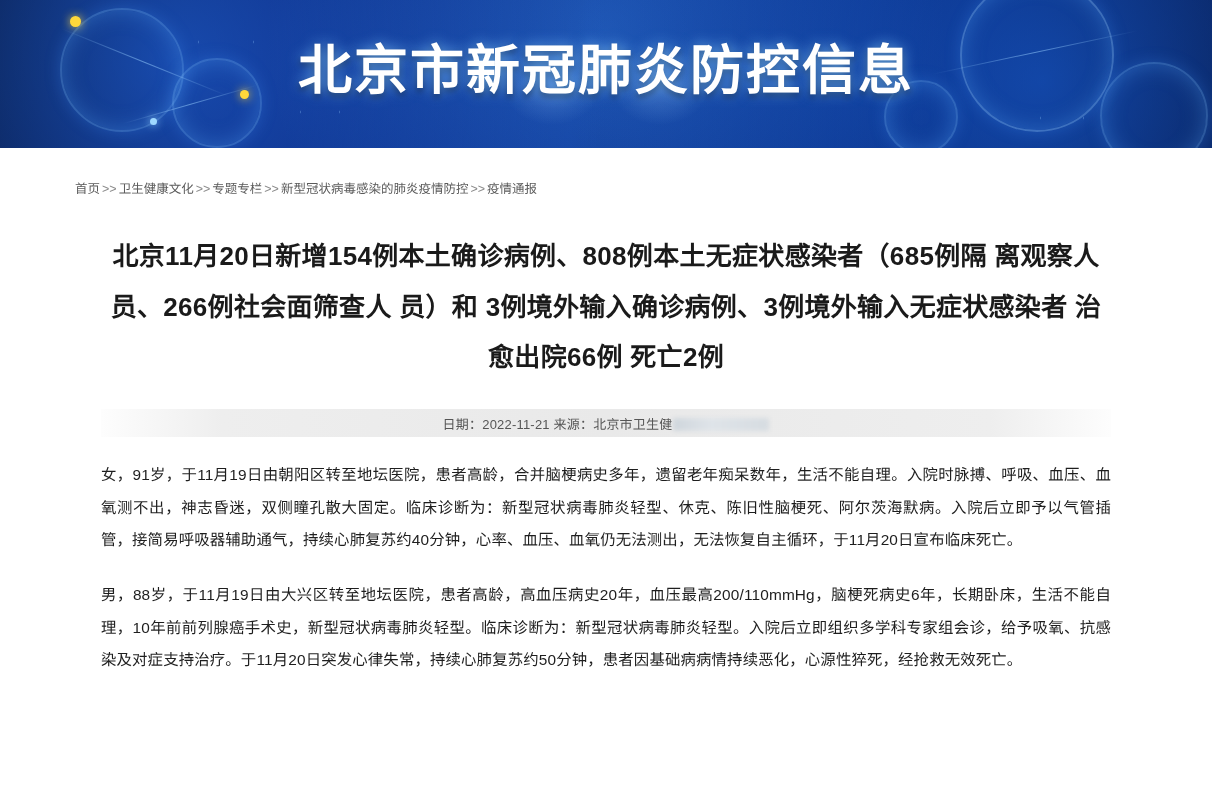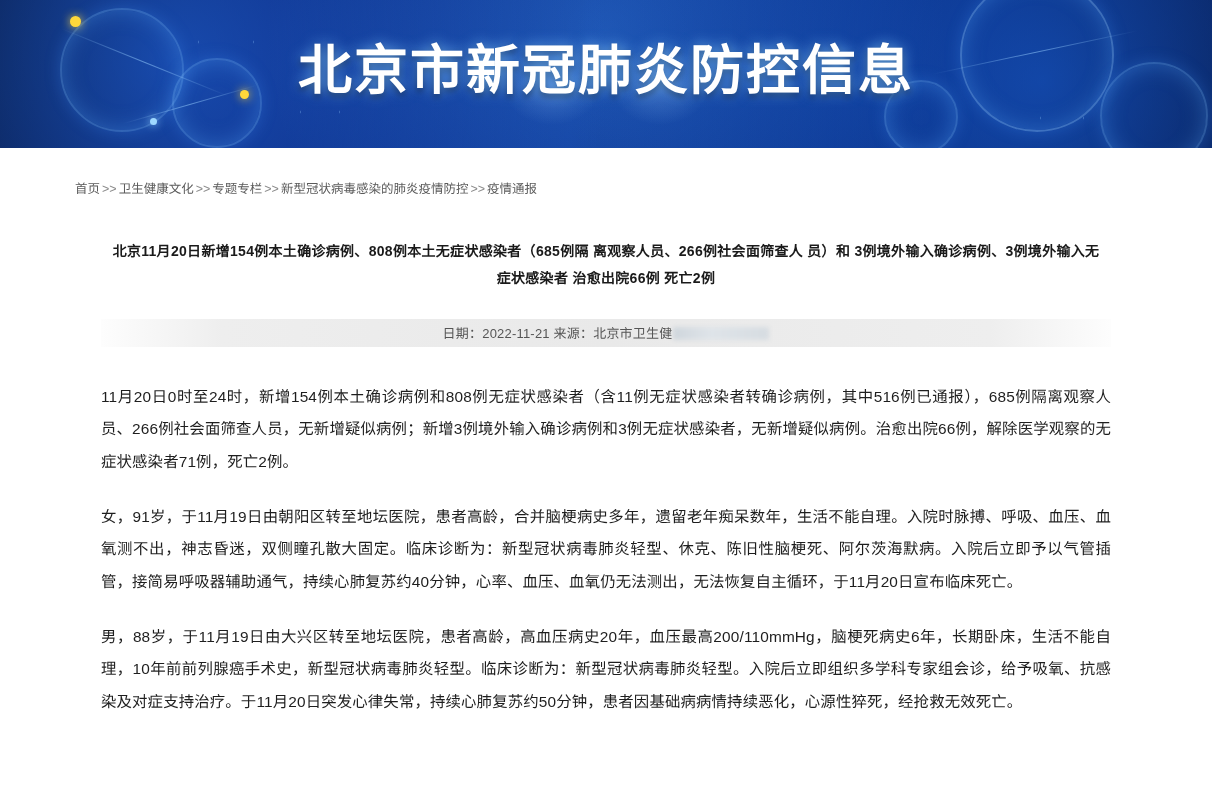--- a/index.html
+++ b/index.html
@@ -114,22 +114,22 @@
   .crumb .sep { color: #8a8a8a; margin: 0 2px; }
 
   
   .article {
     margin: 0 auto;
     width: 1010px;
     padding-top: 18px;
     box-sizing: border-box;
   }
   .headline {
-    margin: 7px;
-    font-size: 14px;
+    margin: 0;
+    font-size: 26px;
     line-height: 1.95;
     font-weight: bold;
     text-align: center;
     color: #1a1a1a;
     letter-spacing: 0.3px;
   }
   .meta-bar {
     position: relative;
     margin: 26px auto 0 auto;
     width: 1010px;
@@ -204,20 +204,19 @@
 </div>
 
 <div class="article">
 
   <h1 class="headline">北京11月20日新增154例本土确诊病例、808例本土无症状感染者（685例隔 离观察人员、266例社会面筛查人 员）和 3例境外输入确诊病例、3例境外输入无症状感染者 治愈出院66例 死亡2例</h1>
 
   <div class="meta-bar">
     <span class="meta-text"><span>日期：</span><span>2022-11-21</span>&nbsp;<span>来源：</span><span>北京市卫生健</span><span class="meta-redacted"></span></span>
   </div>
 
-  <p class="body-text">11月20日0时至24时，新增154例本土确诊病例和808例无症状感染者（含11例无症状感染者转确诊病例，其中516例已通报），685例隔离观察人员、266例社会面筛查人员，无新增疑似病例；新增3例境外输入确诊病例和3例无症状感染者，无新增疑似病例。治愈出院66例，解除医学观察的无症状感染者71例，死亡2例。</p>
 
 
   <p class="body-text p-case">女，91岁，于11月19日由朝阳区转至地坛医院，患者高龄，合并脑梗病史多年，遗留老年痴呆数年，生活不能自理。入院时脉搏、呼吸、血压、血氧测不出，神志昏迷，双侧瞳孔散大固定。临床诊断为：新型冠状病毒肺炎轻型、休克、陈旧性脑梗死、阿尔茨海默病。入院后立即予以气管插管，接简易呼吸器辅助通气，持续心肺复苏约40分钟，心率、血压、血氧仍无法测出，无法恢复自主循环，于11月20日宣布临床死亡。</p>
 
   <p class="body-text p-case">男，88岁，于11月19日由大兴区转至地坛医院，患者高龄，高血压病史20年，血压最高200/110mmHg，脑梗死病史6年，长期卧床，生活不能自理，10年前前列腺癌手术史，新型冠状病毒肺炎轻型。临床诊断为：新型冠状病毒肺炎轻型。入院后立即组织多学科专家组会诊，给予吸氧、抗感染及对症支持治疗。于11月20日突发心律失常，持续心肺复苏约50分钟，患者因基础病病情持续恶化，心源性猝死，经抢救无效死亡。</p>
 
 </div>
 
 </body></html>

